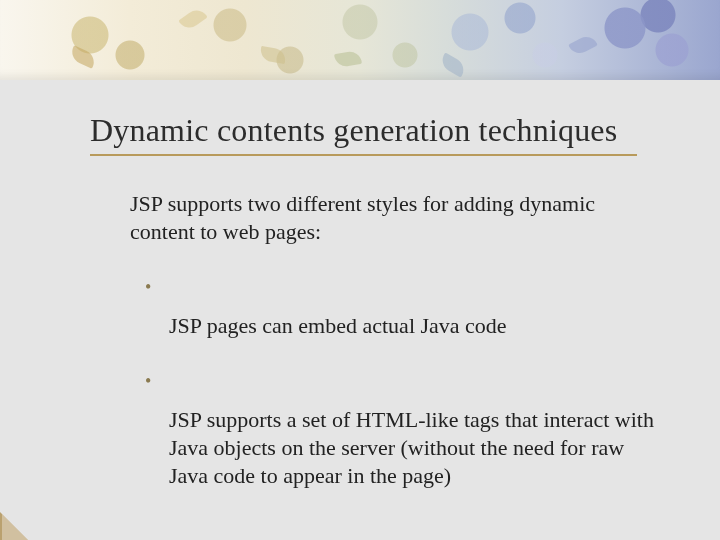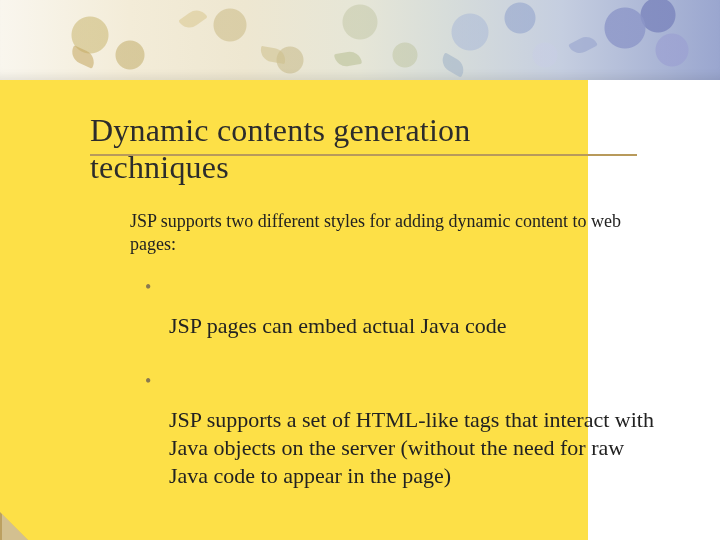--- a/index.html
+++ b/index.html
@@ -6,23 +6,23 @@
     margin: 0;
     padding: 0;
     width: 720px;
     height: 540px;
     font-family: "Times New Roman", Times, serif;
     background: #ffffff;
     overflow: hidden;
   }
   .slide {
     position: relative;
-    width: 588px;
+    width: 720px;
     height: 540px;
-    background: #fde047;
+    background: #e5e5e5;
   }
   
   .banner {
     position: absolute;
     top: 0;
     left: 0;
     width: 720px;
     height: 80px;
     background:
       radial-gradient(circle at 90px 35px, rgba(201,182,112,0.55) 0 18px, rgba(201,182,112,0) 19px),
@@ -69,24 +69,23 @@
     top: 154px;
     width: 547px;
     height: 2px;
     background: #b89a5b;
   }
   .intro {
     position: absolute;
     left: 130px;
     top: 190px;
     width: 500px;
-    font-size: 18px;
+    font-size: 22px;
     line-height: 1.25;
     color: #222;
-    margin-top: 20px;
   }
   .bullets {
     position: absolute;
     left: 145px;
     top: 272px;
     width: 520px;
   }
   .bullet-row {
     display: flex;
     align-items: flex-start;

